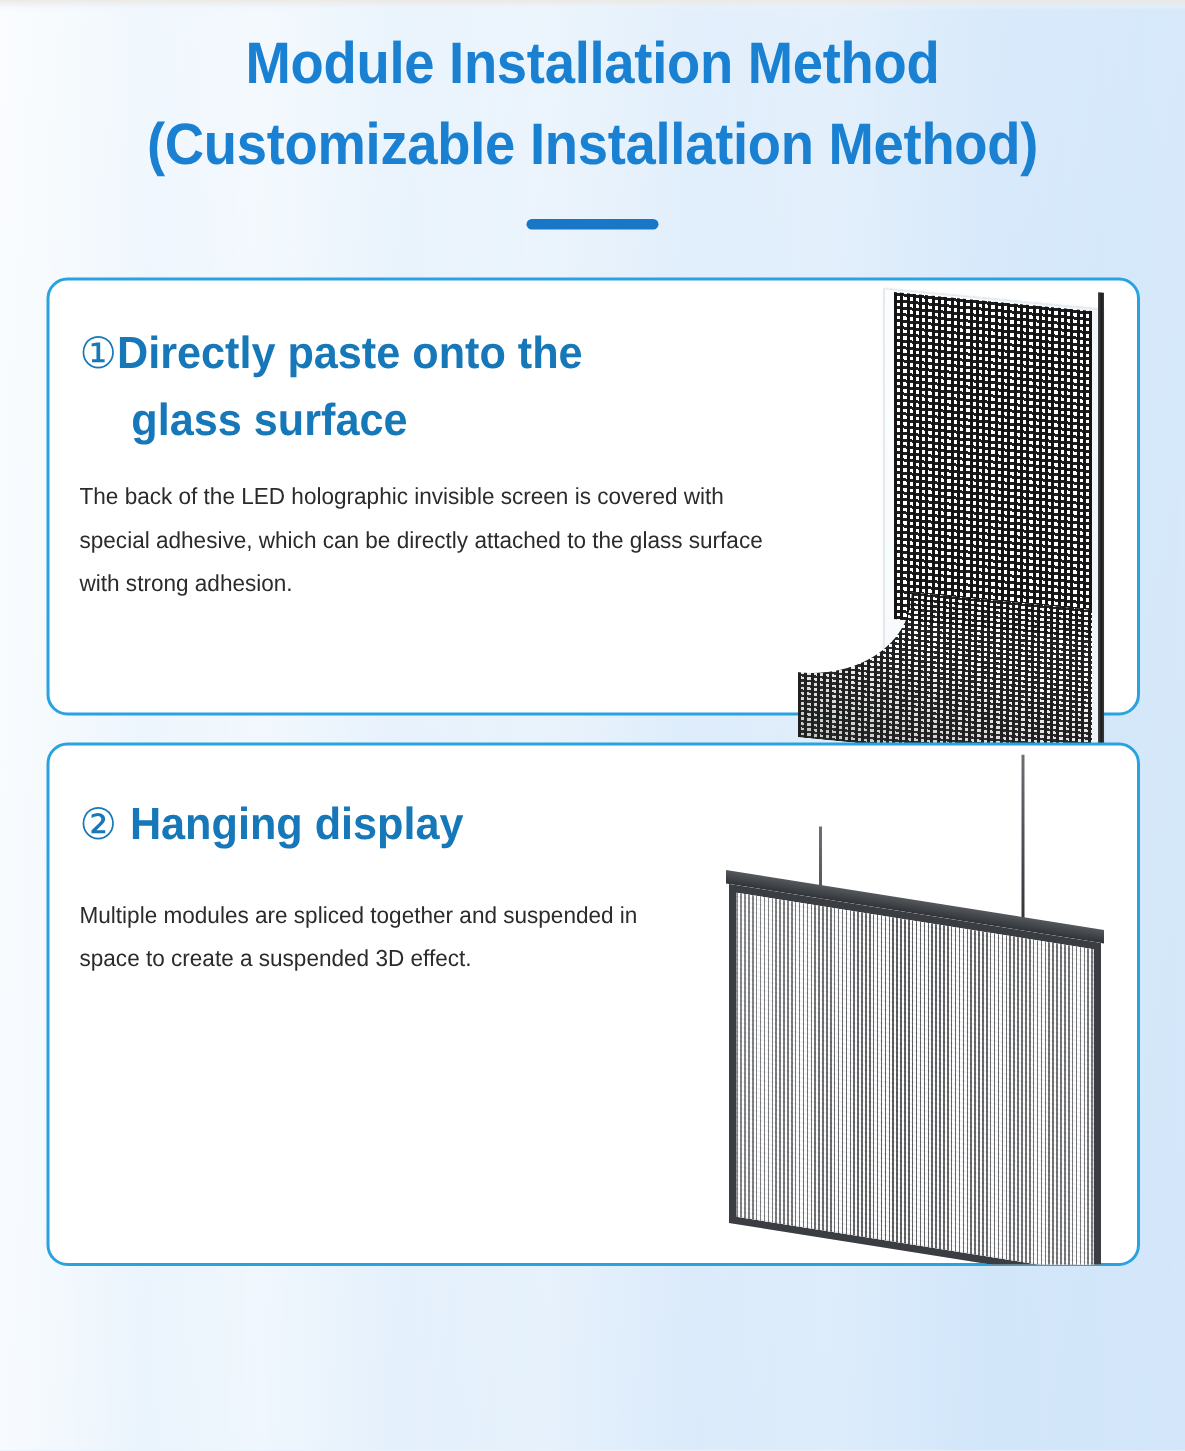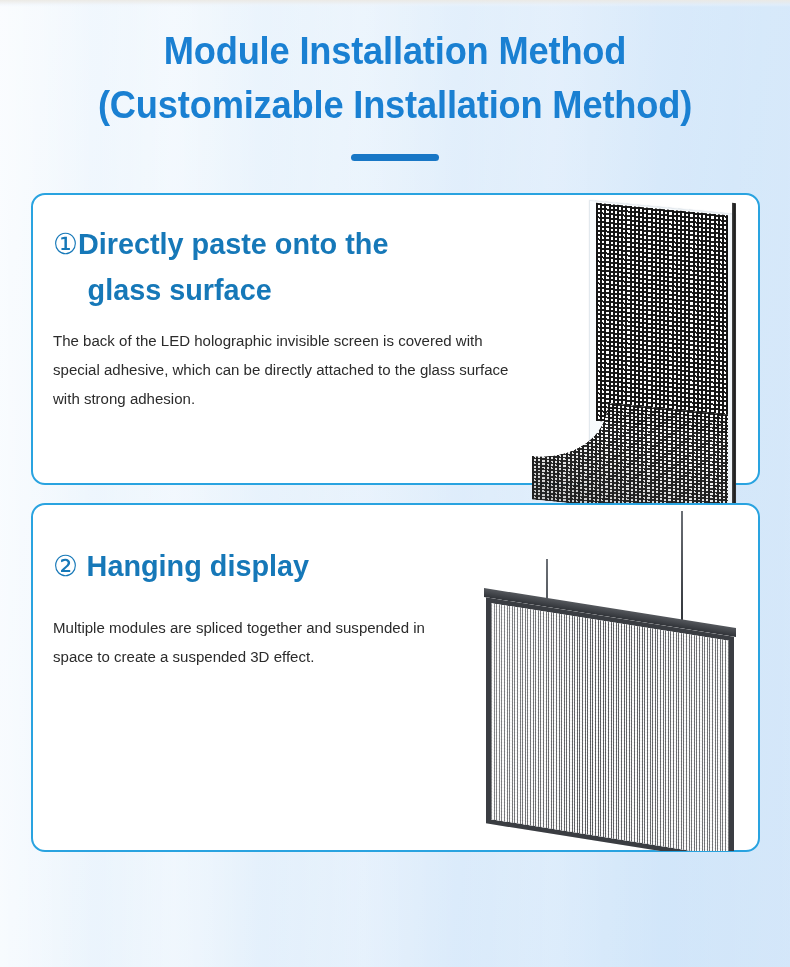--- a/index.html
+++ b/index.html
@@ -52,21 +52,21 @@
     left: 0; right: 0; top: 0;
     height: 7px;
     background: linear-gradient(180deg, rgba(235,233,228,0.95) 0%, rgba(238,243,250,0.4) 70%, rgba(238,243,250,0) 100%);
     pointer-events: none;
   }
 
   
   .header {
     position: relative;
     z-index: 3;
-    padding-top: 24px;
+    padding-top: 16px;
     text-align: center;
   }
   .title-line {
     display: block;
     color: #1a80d2;
     font-weight: bold;
     font-size: 39px;
     line-height: 54px;
     letter-spacing: -0.2px;
     transform: scaleX(0.93);
@@ -97,21 +97,21 @@
   }
   #card-1 { height: 292px; }
   #card-2 { height: 349px; margin-top: 18px; }
 
   .card-text {
     position: absolute;
     left: 20px;
     top: 26px;
     width: 470px;
   }
-  #card-2 .card-text { top: 30px; margin-top: 8px; }
+  #card-2 .card-text { top: 30px; }
 
   .card-heading {
     color: #1678b8;
     font-weight: bold;
     font-size: 30px;
     line-height: 45px;
     transform: scaleX(0.96);
     transform-origin: left center;
   }
   #card-1 .card-heading { padding-left: 0; }

